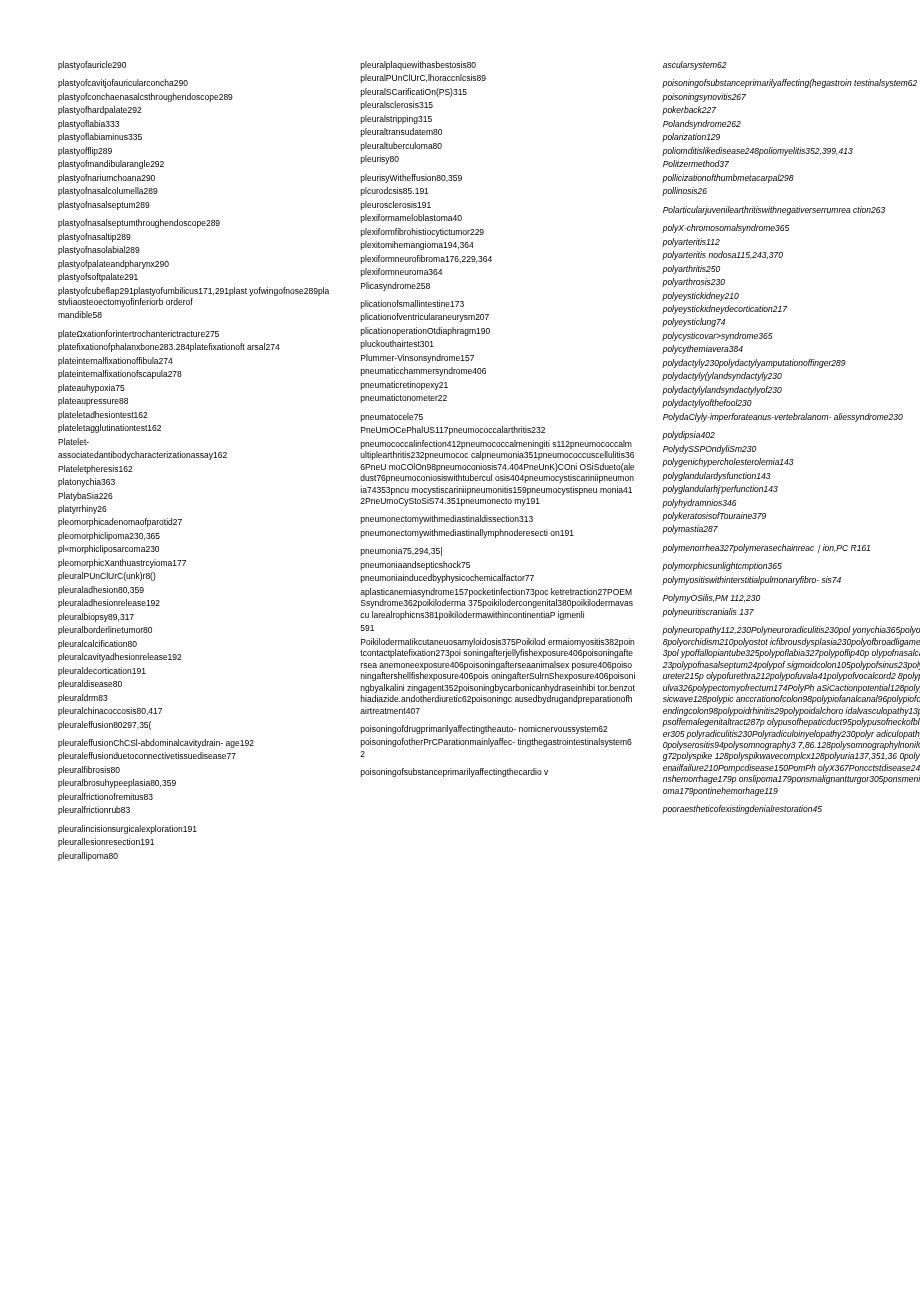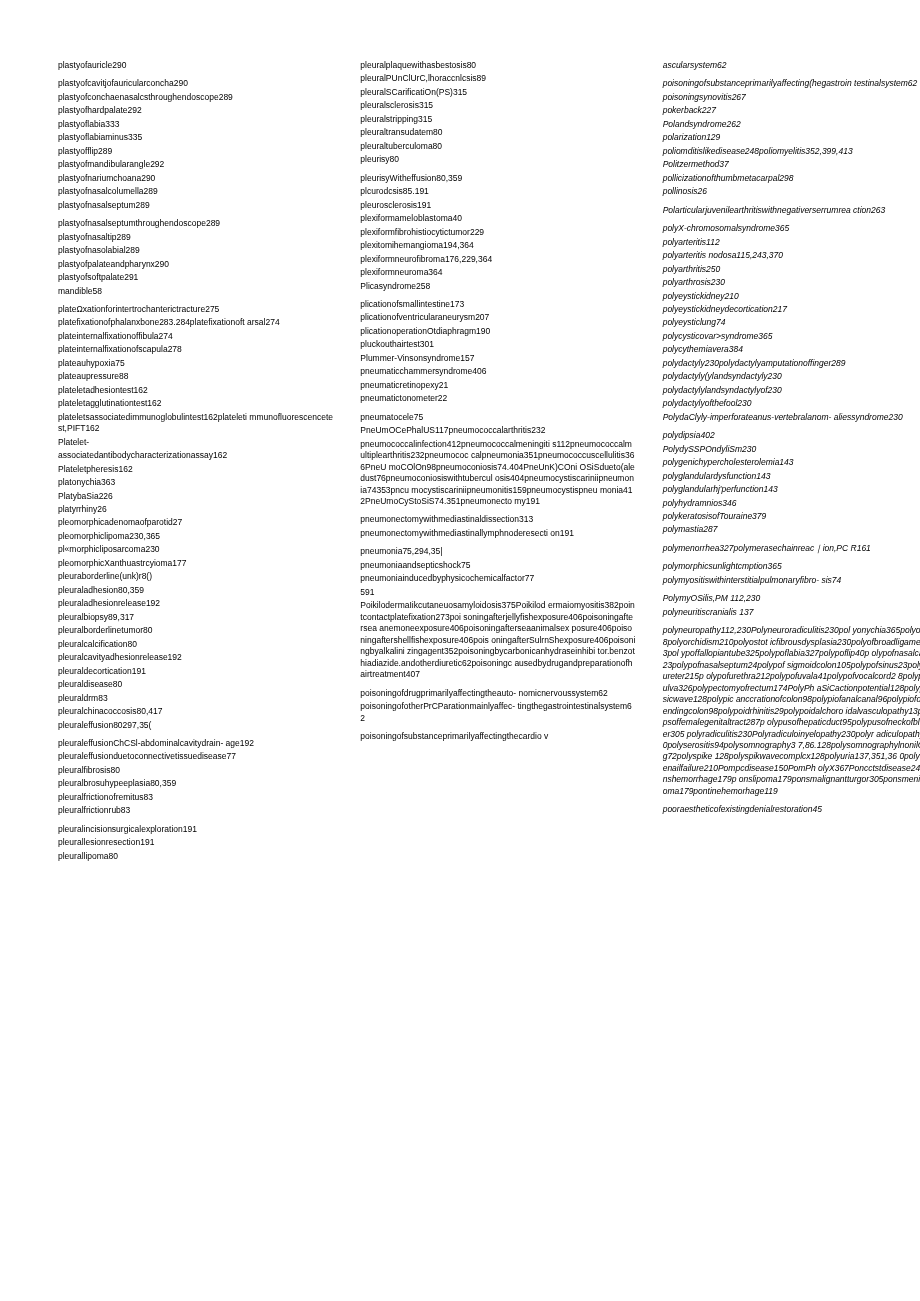--- a/index.html
+++ b/index.html
@@ -47,42 +47,42 @@
       <div class="entry">plastyofmandibularangle292</div>
       <div class="entry">plastyofnariumchoana290</div>
       <div class="entry">plastyofnasalcolumella289</div>
       <div class="entry">plastyofnasalseptum289</div>
       <div style="height: 5px;"></div>
       <div class="entry">plastyofnasalseptumthroughendoscope289</div>
       <div class="entry">plastyofnasaltip289</div>
       <div class="entry">plastyofnasolabial289</div>
       <div class="entry">plastyofpalateandpharynx290</div>
       <div class="entry">plastyofsoftpalate291</div>
+      <div class="entry">plastyofcubeflap291plastyofumbilicus171,291plast yofwingofnose289plastvliaosteoectomyofinferiorb orderof</div>
       <div class="entry">mandible58</div>
       <div style="height: 5px;"></div>
       <div class="entry">plateΩxationforintertrochanterictracture275</div>
       <div class="entry">platefixationofphalanxbone283.284platefixationoft arsal274</div>
       <div class="entry">plateinternalfixationoffibula274</div>
       <div class="entry">plateinternalfixationofscapula278</div>
       <div class="entry">plateauhypoxia75</div>
       <div class="entry">plateaupressure88</div>
       <div class="entry">plateletadhesiontest162</div>
       <div class="entry">plateletagglutinationtest162</div>
-      <div class="entry">plateletsassociatedimmunoglobulintest162plateleti mmunofluorescencetest,PIFT162</div>
       <div class="entry">Platelet-</div>
       <div class="entry">   associatedantibodycharacterizationassay162</div>
       <div class="entry">Plateletpheresis162</div>
       <div class="entry">platonychia363</div>
       <div class="entry">PlatybaSia226</div>
       <div class="entry">platyrrhiny26</div>
       <div class="entry">pleomorphicadenomaofparotid27</div>
       <div class="entry">pleomorphiclipoma230,365</div>
       <div class="entry">pl«morphicliposarcoma230</div>
       <div class="entry">pleomorphicXanthuastrcyioma177</div>
-      <div class="entry">pleuraborderline(unk)r8()</div>
+      <div class="entry">pleuralPUnClUrC(unk)r8()</div>
       <div class="entry">pleuraladhesion80,359</div>
       <div class="entry">pleuraladhesionrelease192</div>
       <div class="entry">pleuralbiopsy89,317</div>
       <div class="entry">pleuralborderlinetumor80</div>
       <div class="entry">pleuralcalcification80</div>
       <div class="entry">pleuralcavityadhesionrelease192</div>
       <div class="entry">pleuraldecortication191</div>
       <div class="entry">pleuraldisease80</div>
       <div class="entry">pleuraldrm83</div>
       <div class="entry">pleuralchinacoccosis80,417</div>
@@ -131,20 +131,21 @@
       <div class="entry">pneumatocele75</div>
       <div class="entry">PneUmOCePhalUS117pneumococcalarthritis232</div>
       <div class="entry">pneumococcalinfection412pneumococcalmeningiti s112pneumococcalmultiplearthritis232pneumococ calpneumonia351pneumococcuscellulitis366PneU moCOlOn98pneumoconiosis74.404PneUnK)COni OSiSdueto(aledust76pneumoconiosiswithtubercul osis404pneumocystiscariniipneumonia74353pncu mocystiscariniipneumonitis159pneumocystispneu monia412PneUmoCyStoSiS74.351pneumonecto my191</div>
       <div style="height: 5px;"></div>
       <div class="entry">pneumonectomywithmediastinaldissection313</div>
       <div class="entry">pneumonectomywithmediastinallymphnoderesecti on191</div>
       <div style="height: 5px;"></div>
       <div class="entry">pneumonia75,294,35|</div>
       <div class="entry">pneumoniaandsepticshock75</div>
       <div class="entry">pneumoniainducedbyphysicochemicalfactor77</div>
+      <div class="entry">aplasticanemiasyndrome157pocketinfection73poc ketretraction27POEMSsyndrome362poikiloderma 375poikilodercongenital380poikilodermavascu larealrophicns381poikilodermawithincontinentiaP igmenli</div>
       <div class="entry">591</div>
       <div class="entry">PoikilodermaIikcutaneuosamyloidosis375Poikilod ermaiomyositis382pointcontactplatefixation273poi soningafterjellyfishexposure406poisoningafterseа anemoneexposure406poisoningafterseaanimalsex posure406poisoningaftershellfishexposure406pois oningafterSulrnShexposure406poisoningbyalkalini zingagent352poisoningbycarbonicanhydraseinhibi tor.benzothiadiazide.andotherdiuretic62poisoningc ausedbydrugandpreparationofhairtreatment407</div>
       <div style="height: 5px;"></div>
       <div class="entry">poisoningofdrugprimarilyaffectingtheauto- nomicnervoussystem62</div>
       <div class="entry">poisoningofotherPrCParationmainlyaffec- tingthegastrointestinalsystem62</div>
       <div style="height: 5px;"></div>
       <div class="entry">poisoningofsubstanceprimarilyaffectingthecardio v</div>
     </div>
   <div class="col" id="col3-container">
       <div class="entry">ascularsystem62</div>

